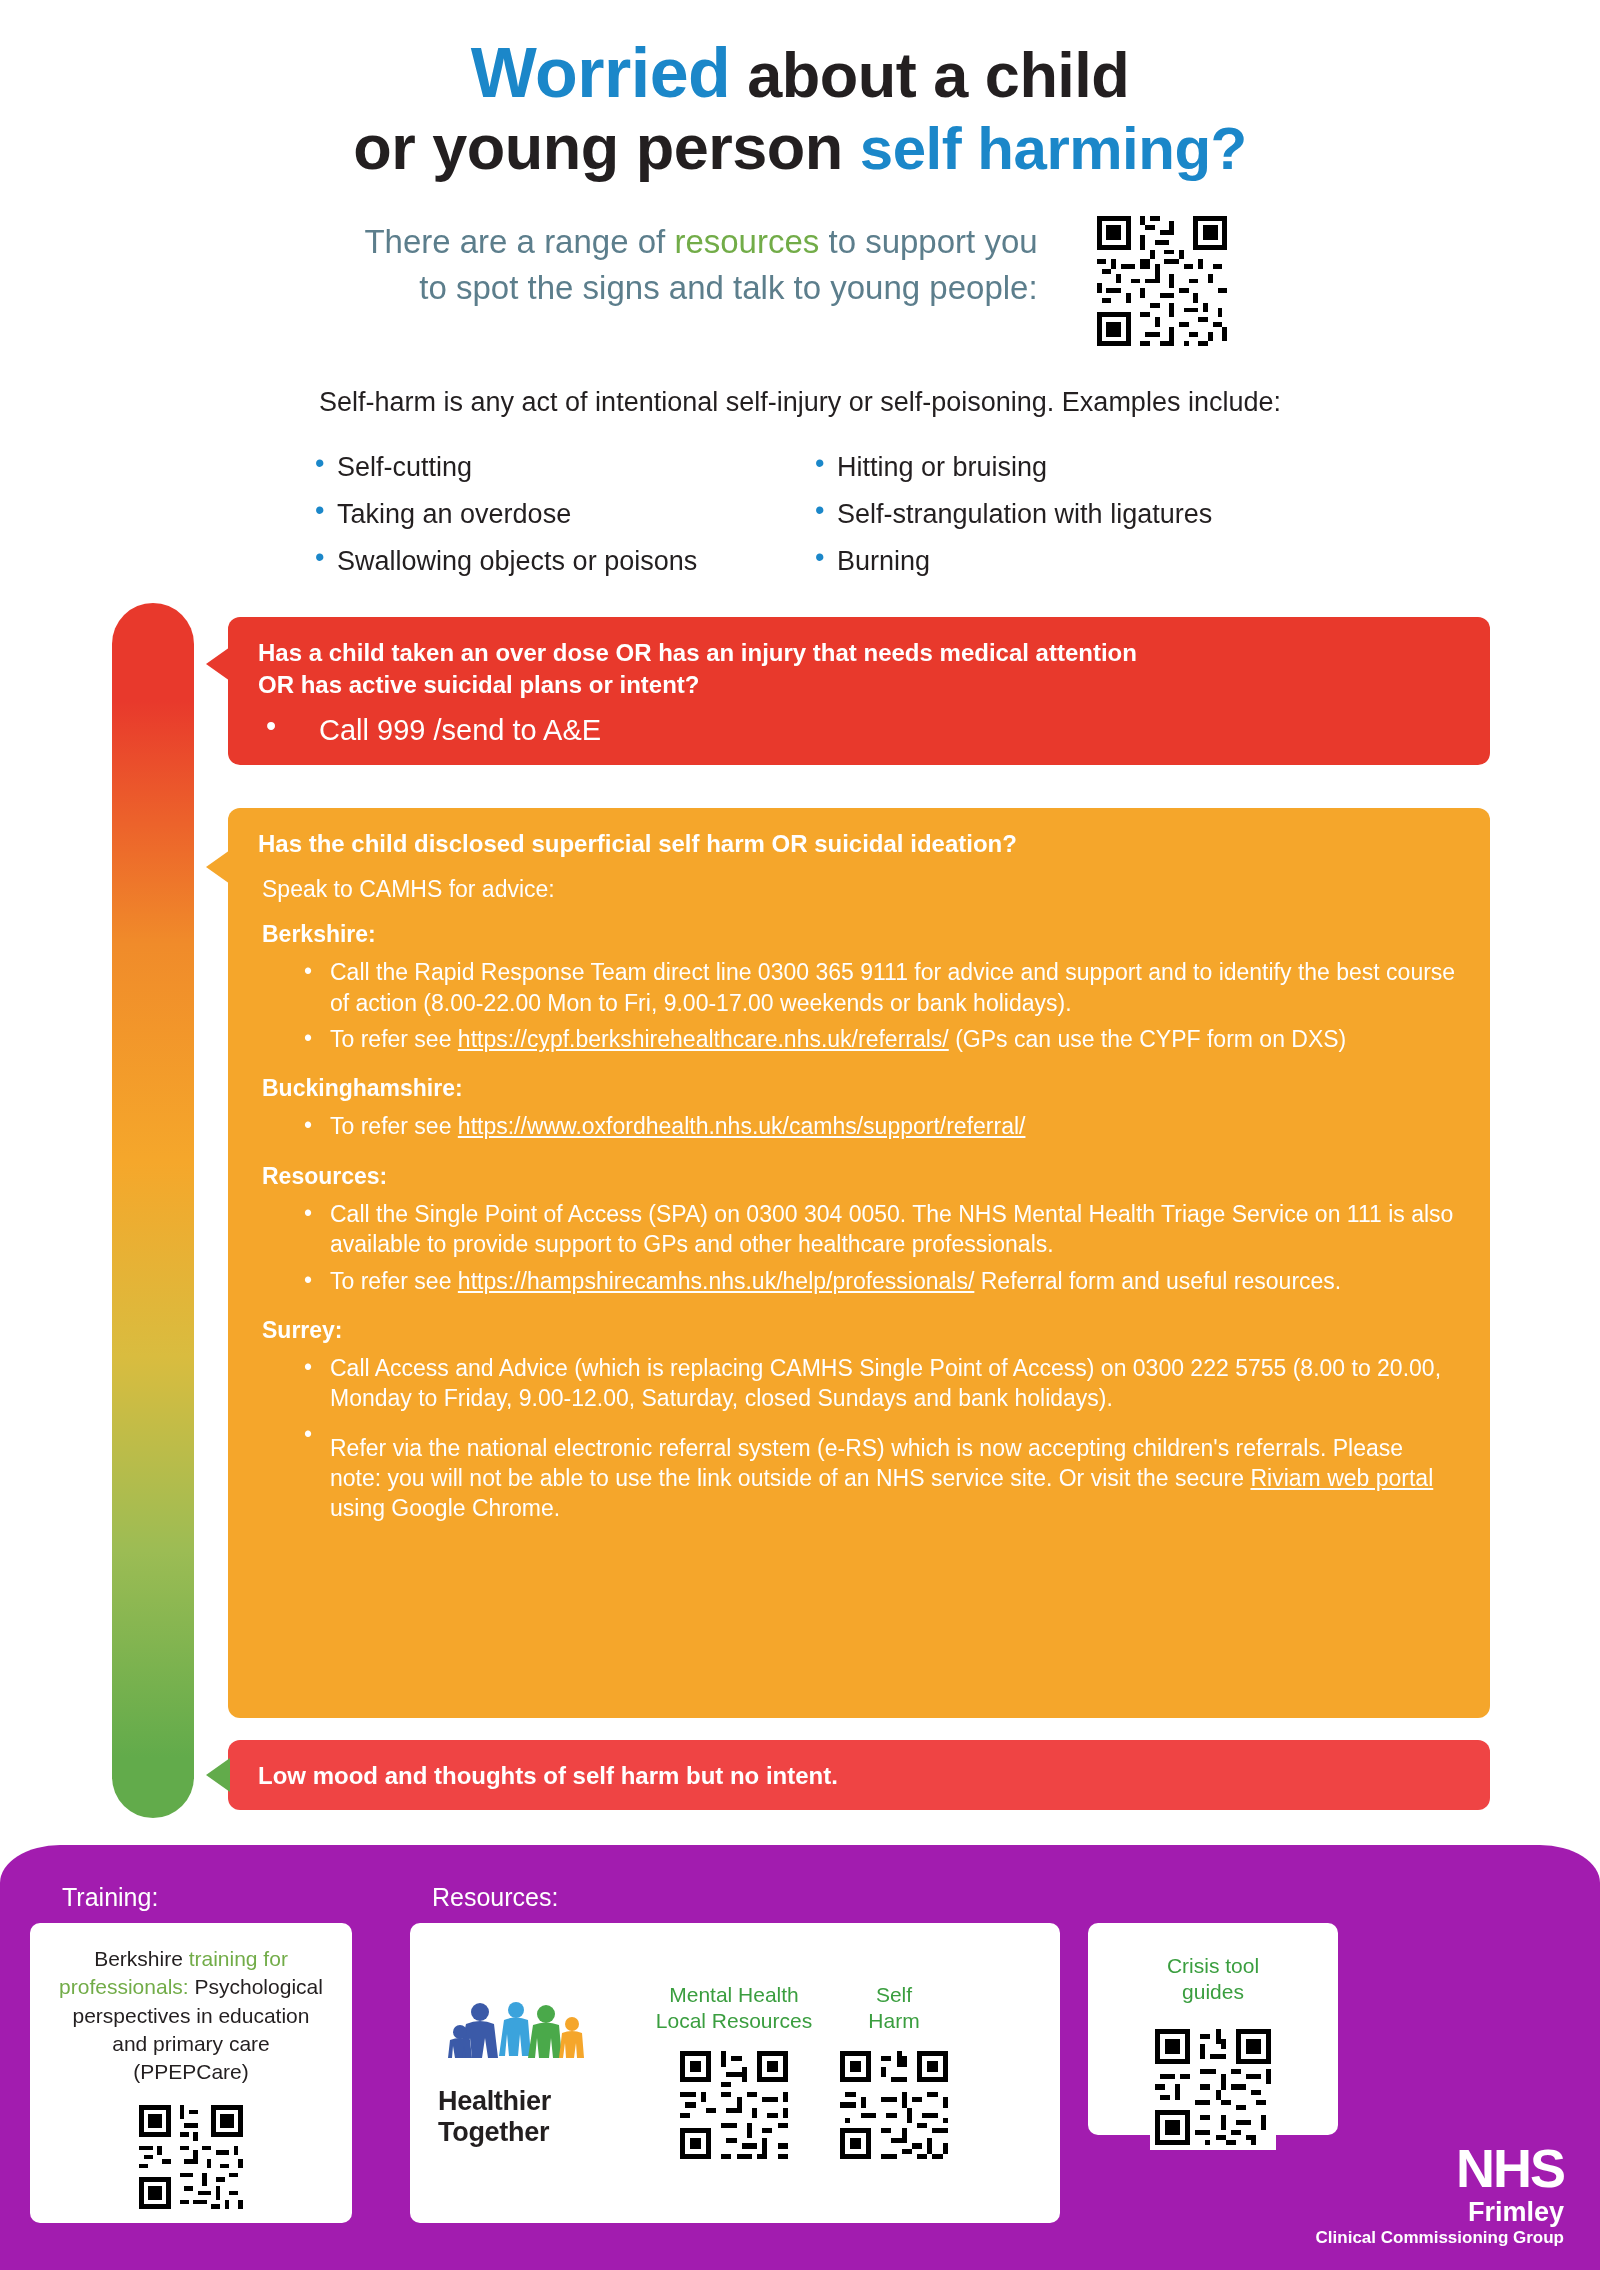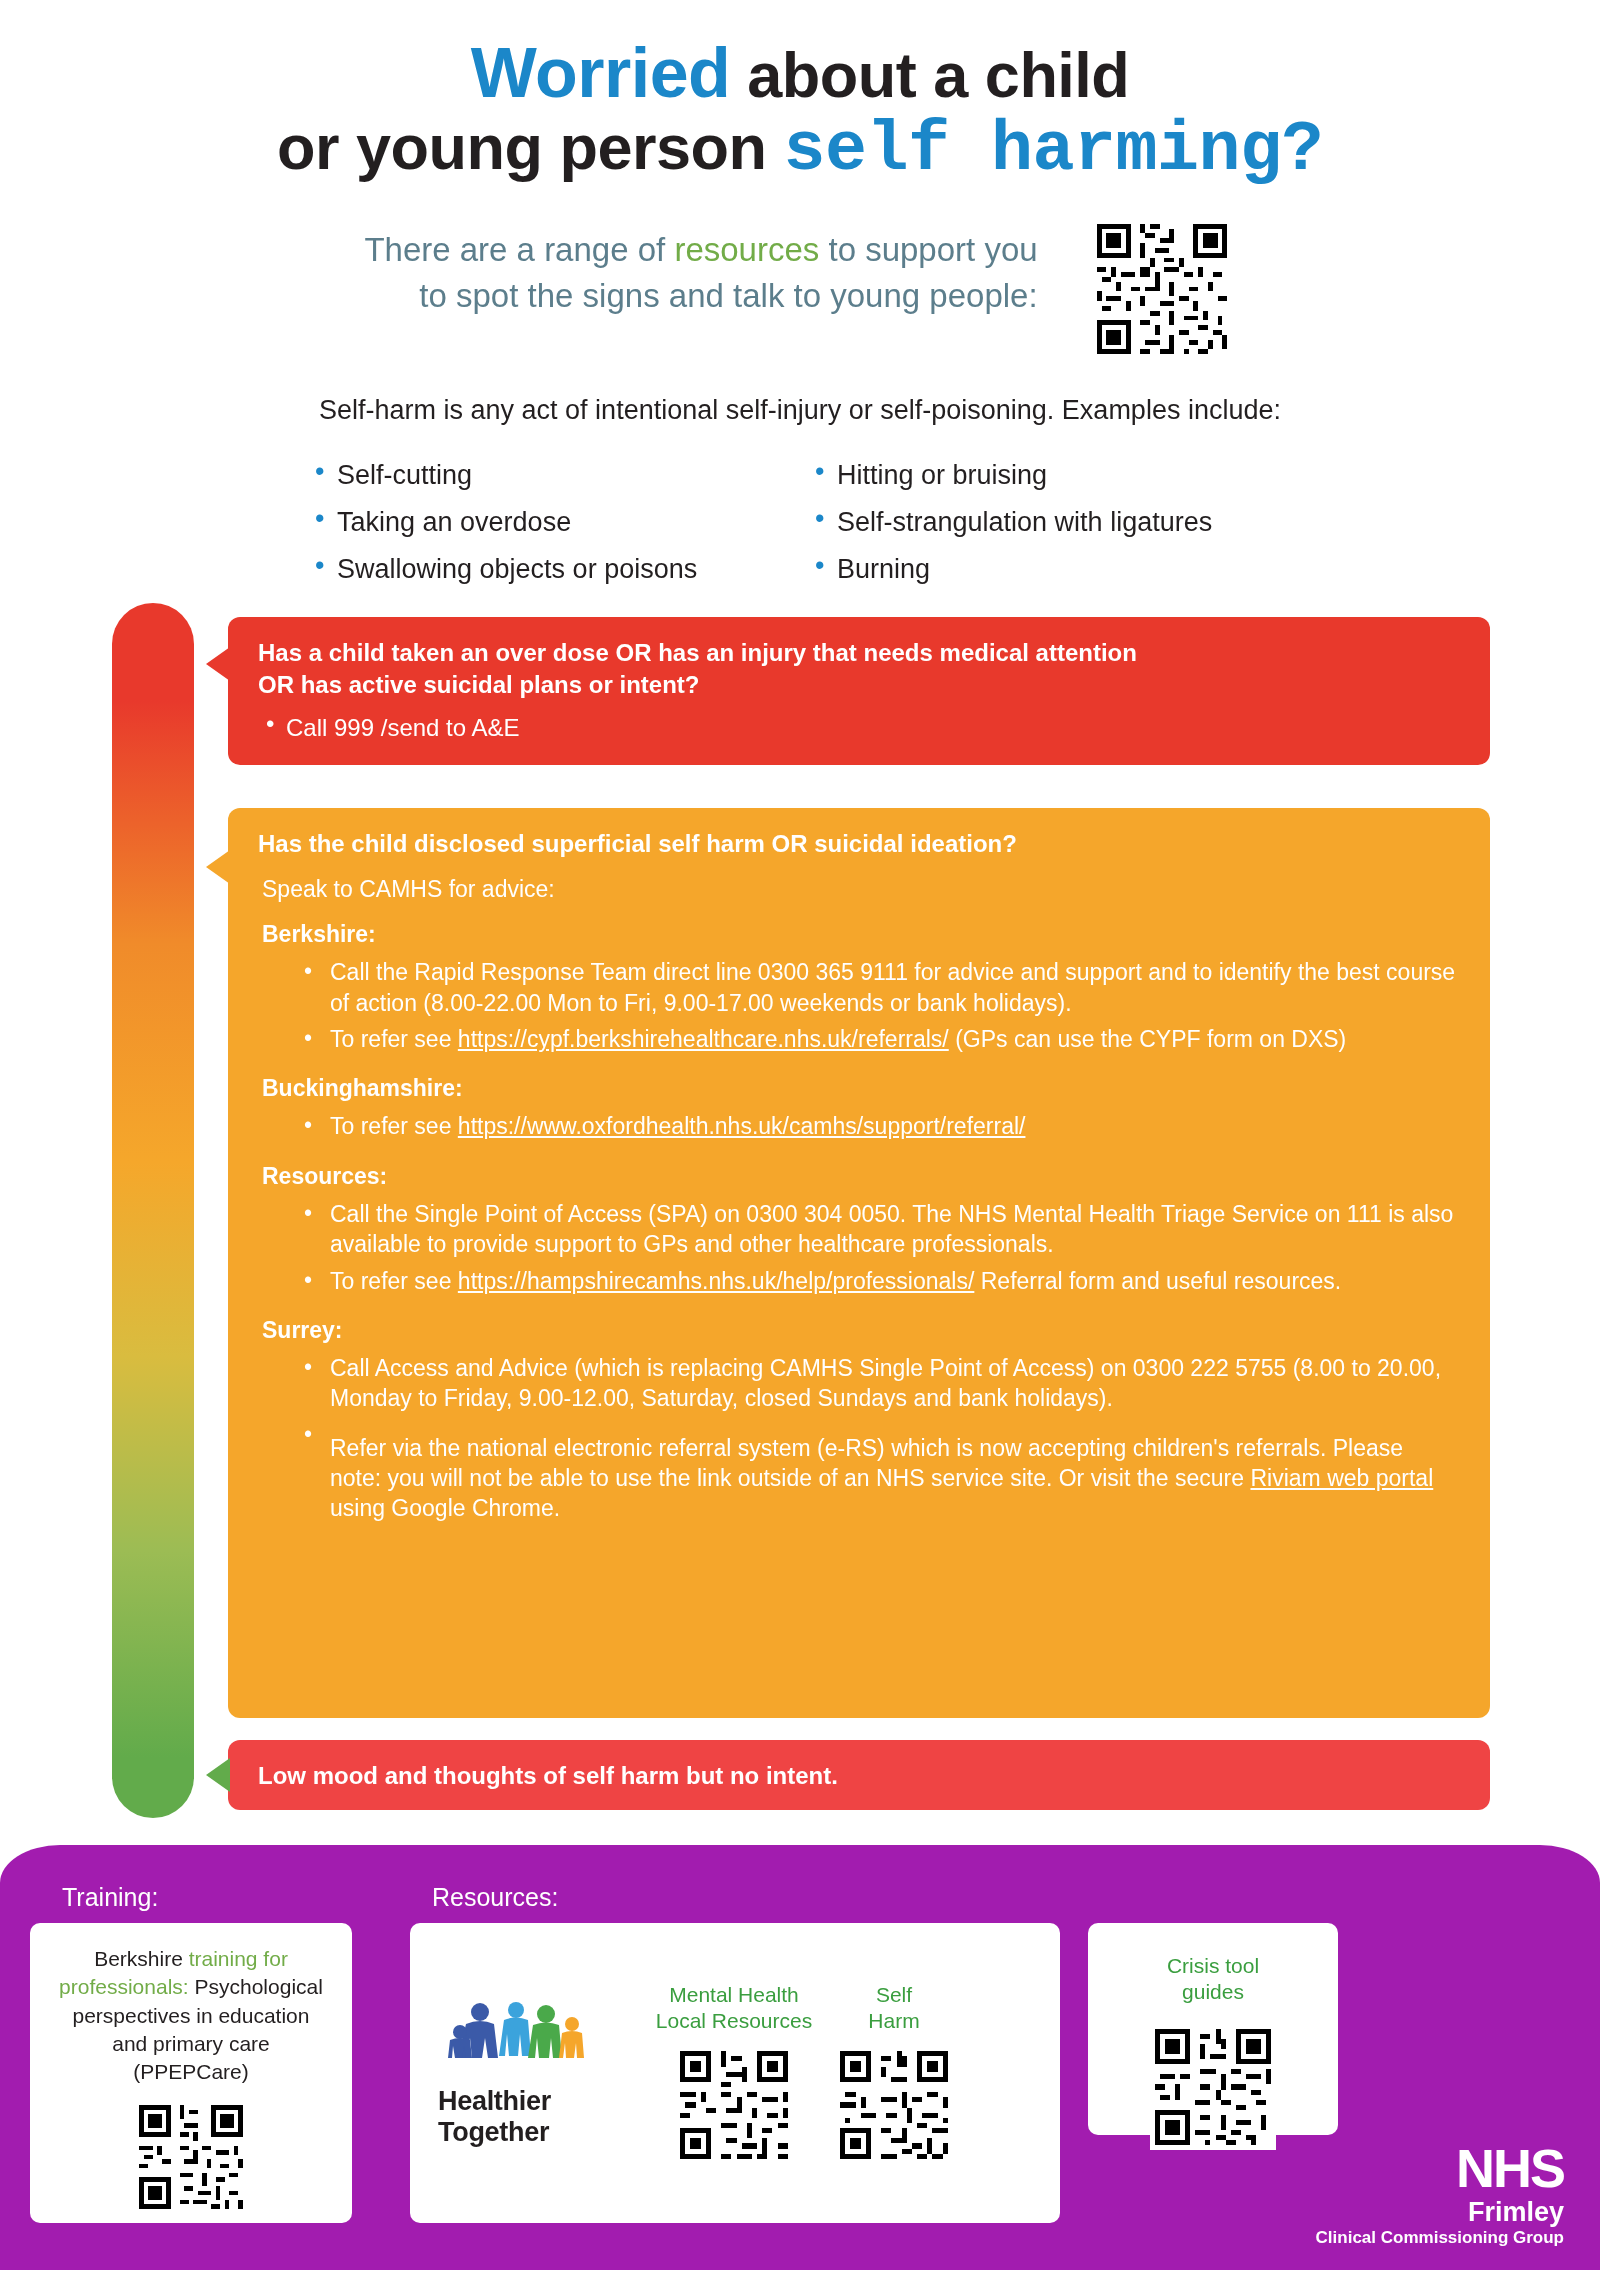--- a/index.html
+++ b/index.html
@@ -11,21 +11,21 @@
     color:#231f20;
     position:relative;
     overflow:hidden;
   }
   
   .title-block { text-align:center; padding-top:34px; }
   .title-line { font-size:63px; font-weight:bold; line-height:1.12; letter-spacing:-0.5px; }
   .blue { color:#1b87c9; }
   .dark { color:#231f20; }
   .t-worried { font-size:70px; }
-  .t-selfharm { font-size:70px;font-family:Liberation Mono, monospace; }
+  .t-selfharm { font-size:60px; }
 
   
   .sub-wrap {
     display:flex; align-items:flex-start; justify-content:center;
     margin-top:28px; gap:50px;
   }
   .subtitle {
     text-align:right;
     font-size:33px; line-height:1.4;
     color:#5c7e8c;
@@ -95,21 +95,21 @@
     left:228px; top:1740px; width:1262px; height:70px;
     background:#ef4444;
   }
   .p-green .arrow { top:18px; border-right:24px solid #62ab4b; }
 
   .p-head {
     font-size:24px; font-weight:bold; line-height:1.35;
     padding:20px 30px 0 30px;
   }
   .p-red .p-bullet {
-    font-size:24px; padding:12px 0 0 58px; position:relative;
+    font-size:29px; padding:12px 0 0 91px; position:relative;
   }
   .p-red .p-bullet:before {
     content:"•"; position:absolute; left:38px; top:8px;
   }
   .p-green .p-head { padding-top:20px; }
 
   .amber-body { padding:12px 30px 0 30px; font-size:23px; }
   .a-line { padding:4px 0 0 4px; }
   .a-region { font-weight:bold; padding:18px 0 6px 4px; font-size:23px; }
   .a-ul { list-style:none; margin:0; padding:0 0 0 72px; }

